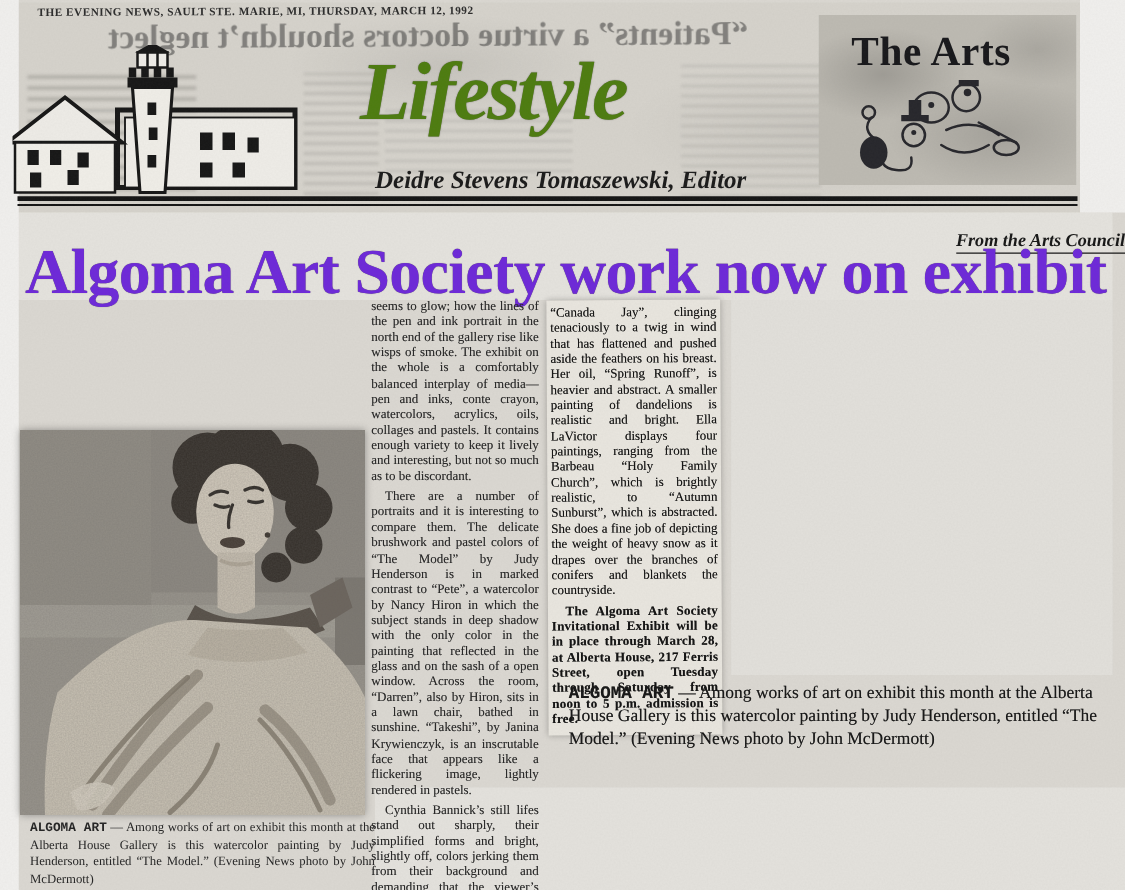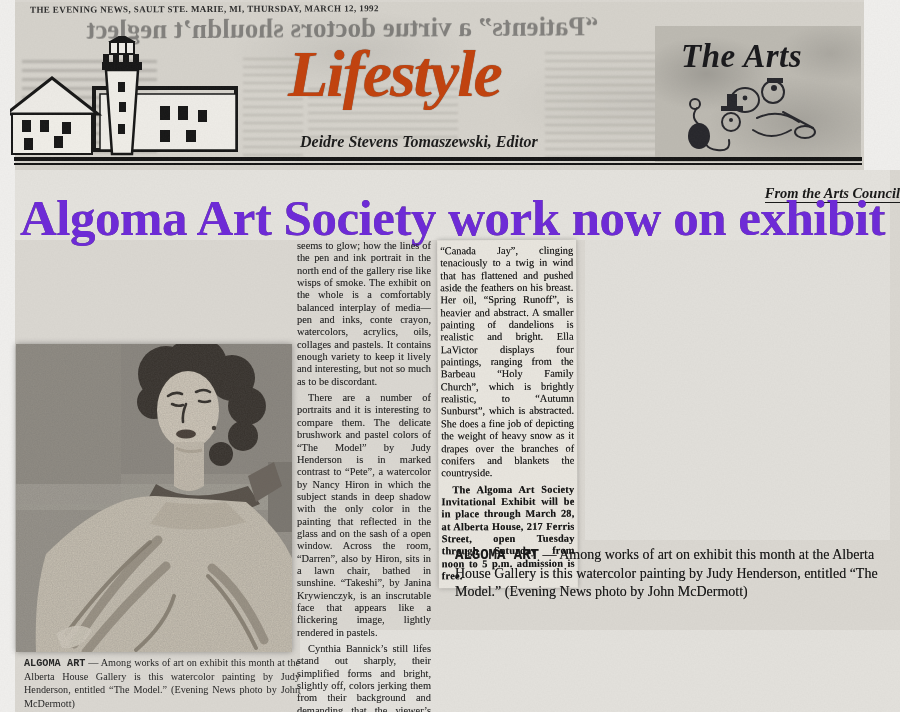--- a/index.html
+++ b/index.html
@@ -21,23 +21,23 @@
   .smudge{background:repeating-linear-gradient(180deg, rgba(60,58,55,.20) 0 3px, transparent 3px 9px);
           filter:blur(1.2px);pointer-events:none;}
   .smudge.v{background:repeating-linear-gradient(180deg, rgba(60,58,55,.14) 0 2px, transparent 2px 8px);}
   
   .double-rule{background:linear-gradient(180deg,#141414 0 4px,transparent 4px 6px,#141414 6px 8px,transparent 8px);}
   
   .dateline{font-size:9px;font-weight:700;letter-spacing:.4px;color:#2b2b2b;white-space:nowrap;
             transform:rotate(-.25deg);}
   .mirrored{transform:scaleX(-1) rotate(.4deg);color:rgba(45,45,45,.50);filter:blur(.6px);
             font-size:27px;font-weight:700;white-space:nowrap;}
-  .lifestyle{font-size:66px;font-style:italic;font-weight:700;color:#c2410c;letter-spacing:-2px;
+  .lifestyle{font-size:66px;font-style:italic;font-weight:700;color:#4d7c0f;letter-spacing:-2px;
              text-shadow:0 0 1px rgba(0,0,0,.55);}
-  .editor{font-size:16px;font-style:italic;font-weight:700;color:#1a1a1a;white-space:nowrap;}
+  .editor{font-size:20px;font-style:italic;font-weight:700;color:#1a1a1a;white-space:nowrap;}
   .arts-title{font-size:33px;font-weight:700;color:#17171a;letter-spacing:.5px;}
   .kicker{font-size:14.5px;font-style:italic;font-weight:700;color:#161616;
           border-bottom:1.5px solid #161616;padding-bottom:1px;white-space:nowrap;}
   .headline{font-size:51px;font-weight:700;color:#6d28d9;letter-spacing:-.5px;white-space:nowrap;
             text-shadow:0 0 .6px rgba(0,0,0,.6);}
   .byline{font-size:11.5px;font-weight:700;font-style:italic;color:#1d1d1d;}
   .body-text{font-size:10.4px;line-height:12.35px;text-align:justify;color:#262626;margin:0 0 4px 0;
              text-shadow:0 0 .3px rgba(40,40,40,.4);}
   .body-text.indent{text-indent:11px;}
   .pasted{background:#e9e6df;box-shadow:0 0 5px rgba(0,0,0,.28);padding:5px 3px 6px 3px;
@@ -96,21 +96,21 @@
     <line x1="116" y1="6" x2="116" y2="18" stroke="#161616" stroke-width="2"></line>
     <polygon points="98,6 126,6 112,-2" fill="#161616"></polygon>
     <rect x="108" y="46" width="7" height="10" fill="#161616"></rect>
     <rect x="109" y="66" width="7" height="10" fill="#161616"></rect>
     <rect x="108" y="88" width="7" height="10" fill="#161616"></rect>
   </svg>
 
   <div class="abs lifestyle" style="left:288px;top:36px;">Lifestyle</div>
   <div class="abs editor" style="left:300px;top:133px;">Deidre Stevens Tomaszewski, Editor</div>
 
-  <div class="abs artsbox-bg" style="left:655px;top:26px;width:206px;height:136px;font-style:italic;">
+  <div class="abs artsbox-bg" style="left:655px;top:12px;width:206px;height:136px;">
     <div class="abs arts-title" style="left:26px;top:12px;">The Arts</div>
     <svg class="abs" style="left:32px;top:52px;" width="150" height="80" viewBox="0 0 150 80">
       <g fill="none" stroke="#26262b" stroke-width="2" stroke-linecap="round">
         <ellipse cx="58" cy="22" rx="14" ry="12"></ellipse>
         <circle cx="86" cy="14" r="11"></circle>
         <circle cx="44" cy="44" r="9"></circle>
         <path d="M10 30 Q2 40 14 48"></path>
         <path d="M20 56 Q14 70 30 72 Q44 74 42 62"></path>
         <path d="M70 40 Q92 30 112 44"></path>
         <path d="M66 52 Q84 64 104 52"></path>

